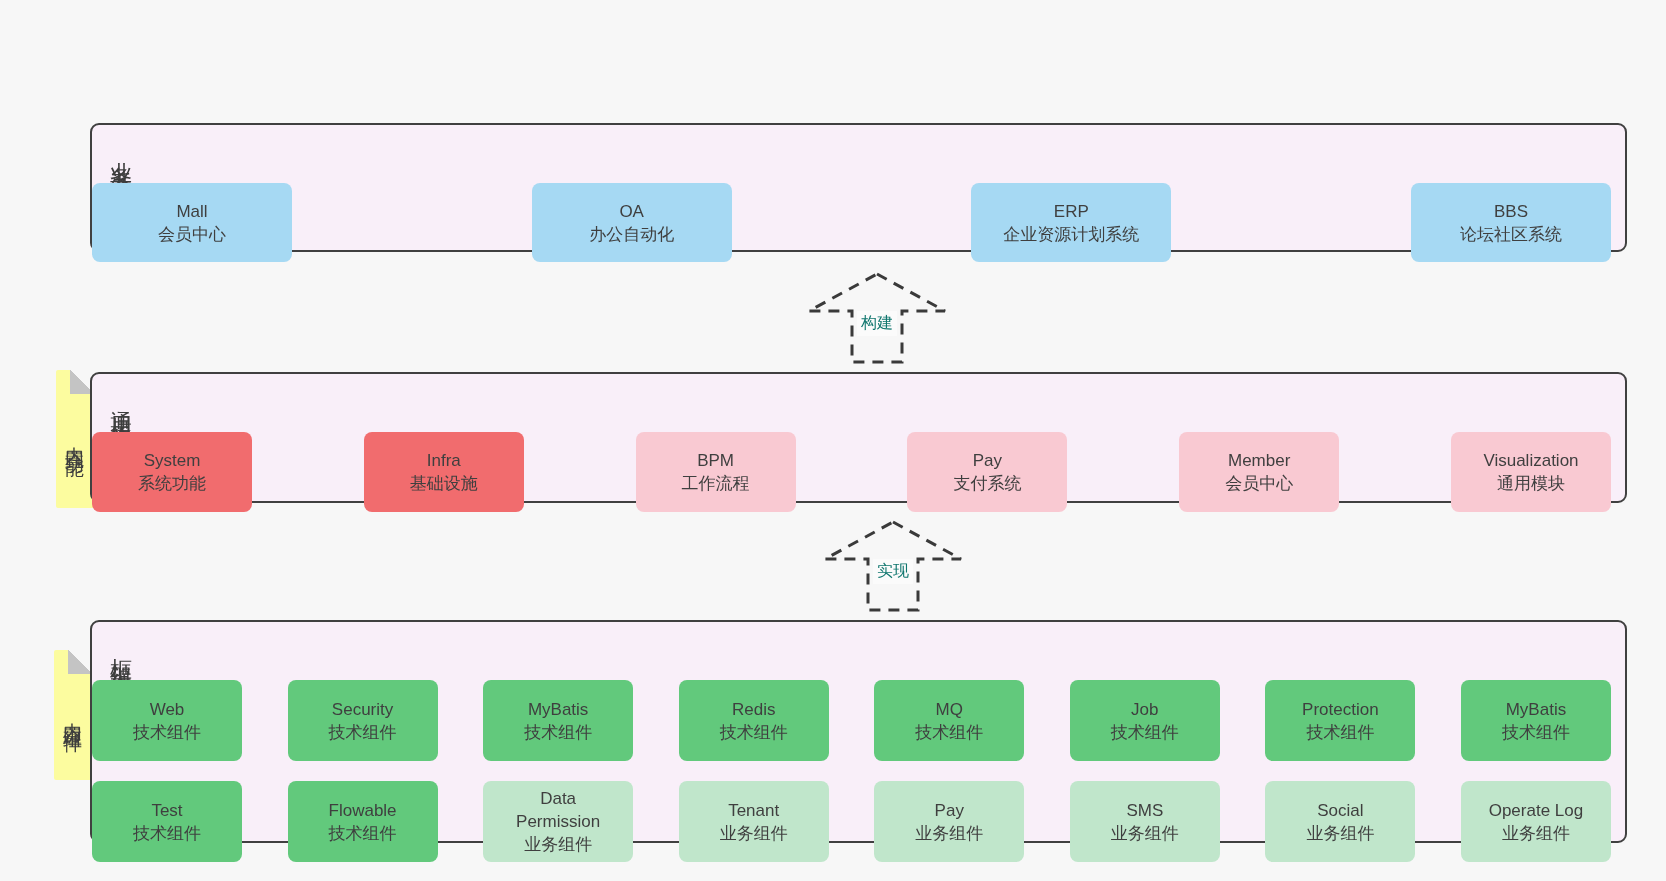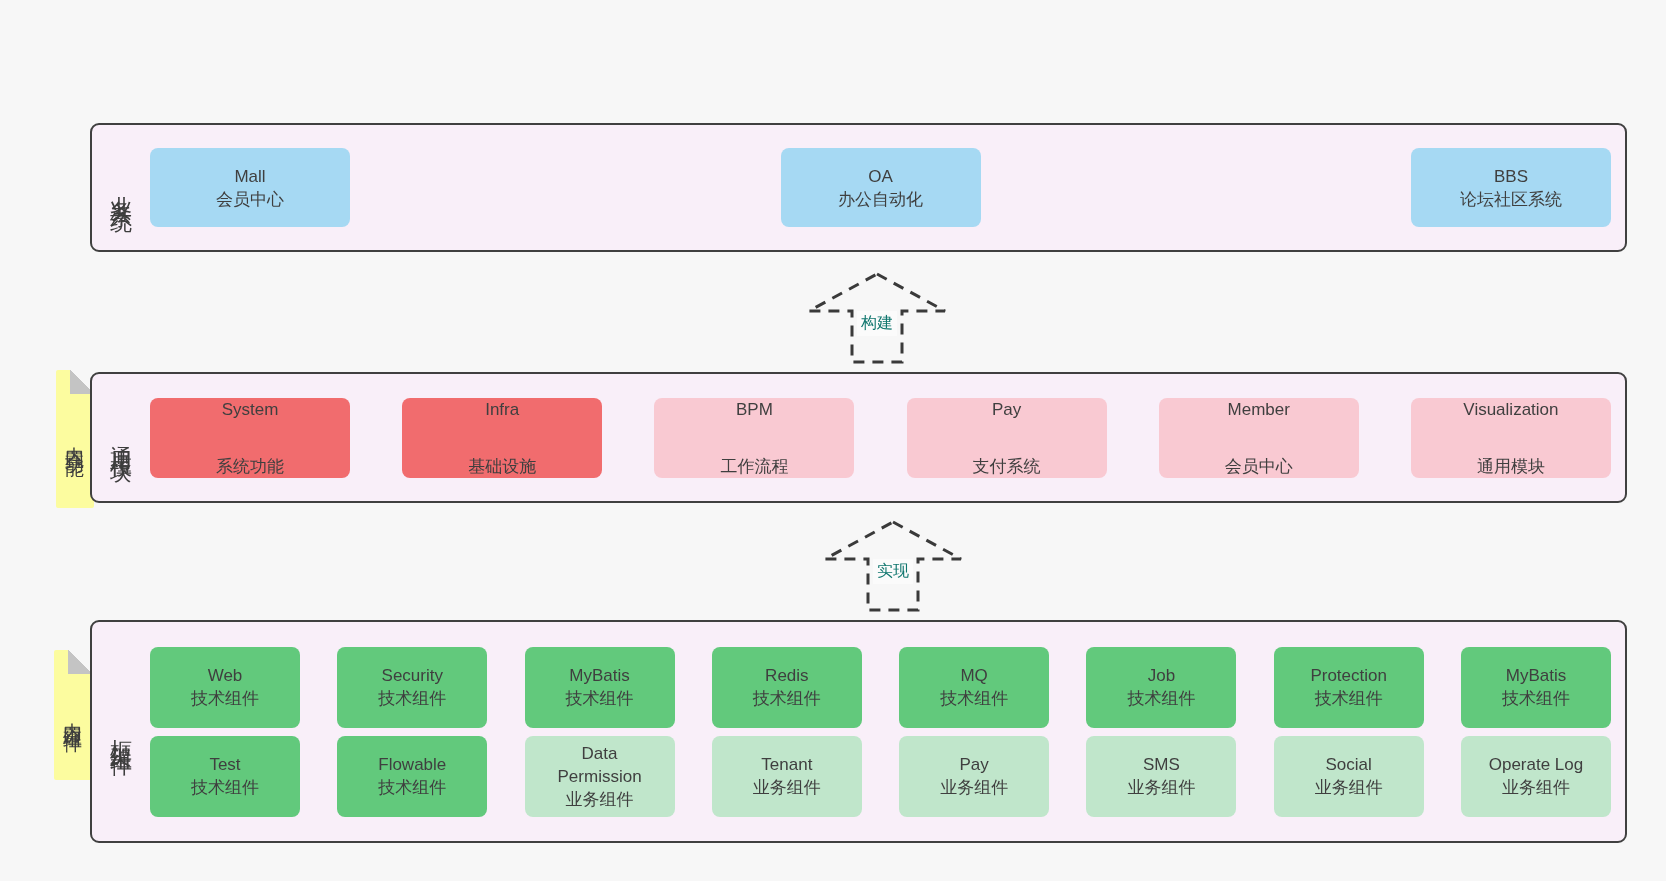--- a/index.html
+++ b/index.html
@@ -6,43 +6,43 @@
   html,body { background:#f7f7f7; }
   .canvas {
     position:relative; width:1666px; height:881px;
     background:#f7f7f7; overflow:hidden;
     font-family:"Liberation Sans", sans-serif; color:#3d3d3d;
   }
   
   .layer {
     position:absolute; left:90px; width:1537px;
     background:#f9eff9; border:2px solid #404040; border-radius:9px;
-    display:flex; z-index:1;
+    display:flex; z-index:1;flex-direction:column;
   }
   .layer-label-col {
     width:58px; flex:0 0 58px; display:flex;
     align-items:center; justify-content:center;
   }
   .vlabel {
     writing-mode:vertical-lr; text-orientation:upright;
     font-size:22px; letter-spacing:5px; line-height:1;
     color:#3d3d3d; white-space:nowrap;
   }
   .boxes-area { flex:1; display:flex; flex-direction:column; justify-content:center; padding-right:14px; }
   .boxes-row { display:flex; justify-content:space-between; align-items:center; }
-  .boxes-area.two-rows { row-gap:8px; }
+  .boxes-area.two-rows { row-gap:20px; }
   
   .box {
     display:flex; flex-direction:column; justify-content:center; align-items:center;
     border-radius:8px; text-align:center; font-size:17px; line-height:23px;
     color:#3f3f3f;
   }
   .box .en { white-space:pre-line; }
   .box-lg { width:200px; height:79px; }
-  .box-md { width:200px; height:80px;justify-content:space-between; }
+  .box-md { width:160px; height:80px; }
   .box-sm { width:150px; height:81px; }
   .b-blue  { background:#a6d9f3; }
   .b-red   { background:#f16c6e; }
   .b-pink  { background:#f9c9d2; }
   .b-green { background:#62c97c; }
   .b-green-light { background:#c0e6cb; }
   
   .tab {
     position:absolute; width:38px; background:#fcfc9f; z-index:0;
     display:flex; align-items:center; justify-content:center;
@@ -92,20 +92,24 @@
       <div class="boxes-row">
         <div class="box box-lg b-blue">
           <span class="en">Mall</span>
           <span class="zh">会员中心</span>
         </div>
         <div class="box box-lg b-blue">
           <span class="en">OA</span>
           <span class="zh">办公自动化</span>
         </div>
         <div class="box box-lg b-blue">
+          <span class="en">ERP</span>
+          <span class="zh">企业资源计划系统</span>
+        </div>
+        <div class="box box-lg b-blue">
           <span class="en">BBS</span>
           <span class="zh">论坛社区系统</span>
         </div>
       </div>
     </div>
   </div>
 
   <div class="arrow arrow-build">
     <svg viewBox="0 0 144 94">
       <path d="M72 3 L140 40 L97 40 L97 91 L47 91 L47 40 L4 40 Z" fill="none" stroke="#3a3a3a" stroke-width="3" stroke-dasharray="11 8"></path>

